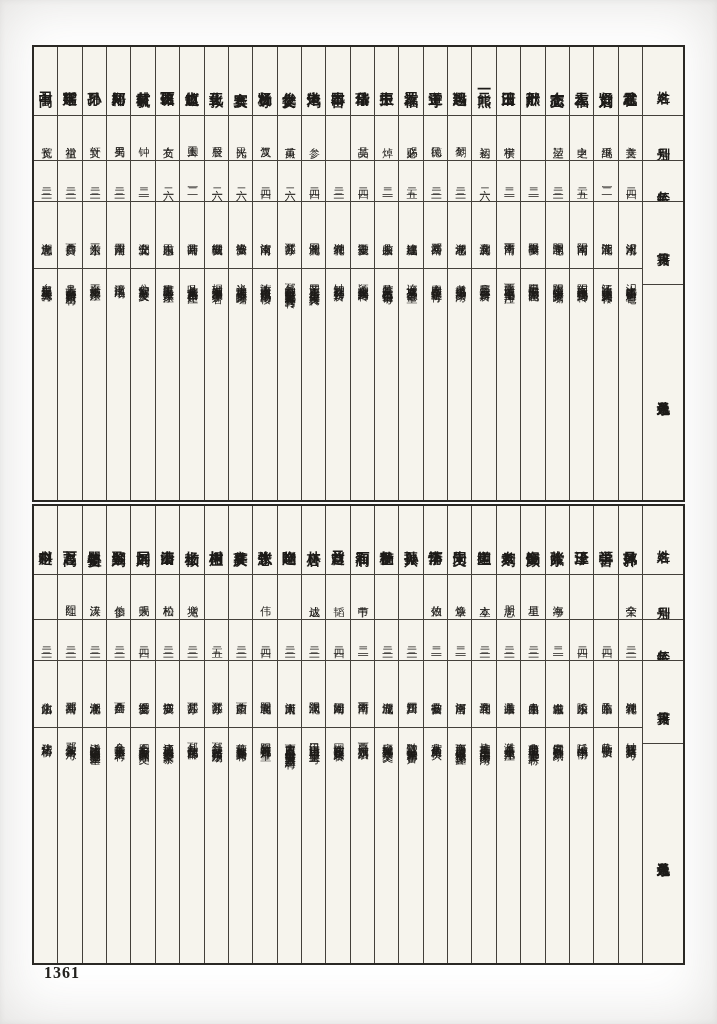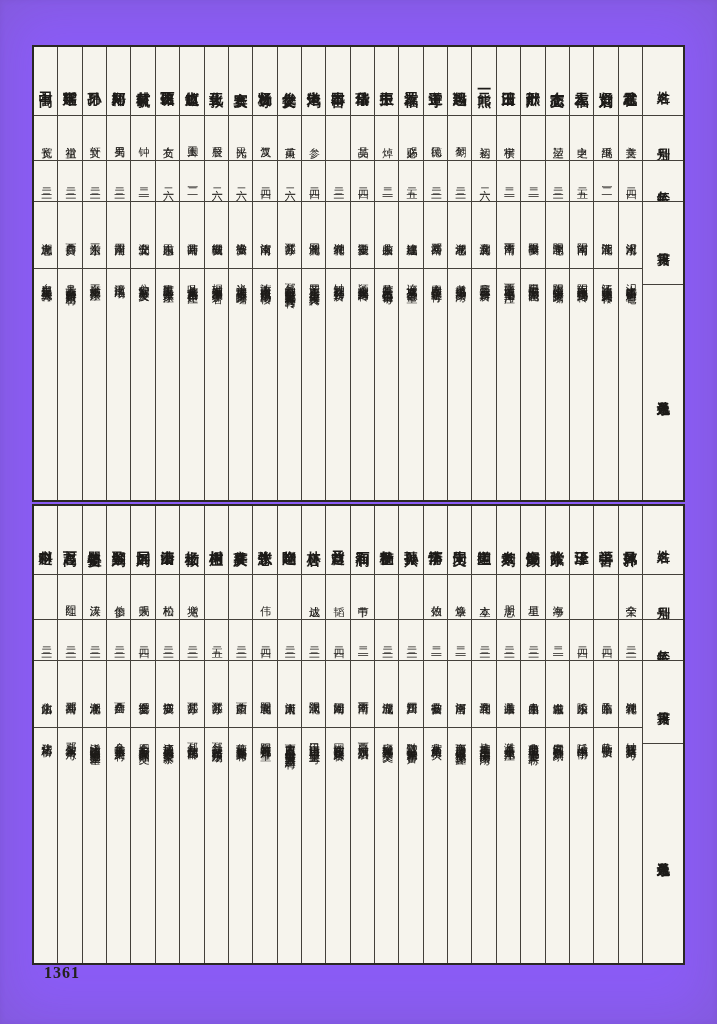--- a/index.html
+++ b/index.html
@@ -4,21 +4,21 @@
 <style>
   html,body{margin:0;padding:0;}
   body{
     width:717px;height:1024px;position:relative;
     background:#dcdad4;
     font-family:"Liberation Sans",sans-serif;
     -webkit-font-smoothing:antialiased;
   }
   .page{
     position:absolute;inset:0;
-    background:#8b5cf6;
+    background:#ffffff;
     box-shadow:inset 0 0 60px rgba(90,85,70,.18), inset 0 0 6px rgba(0,0,0,.06);
   }
   .dir-table{
     position:absolute;left:32px;width:653px;
     display:flex;flex-direction:row;
     border:2px solid #2a2824;
     background:#f6f4ed;
     box-sizing:border-box;
   }
   #table-top{top:45px;height:457px;}

